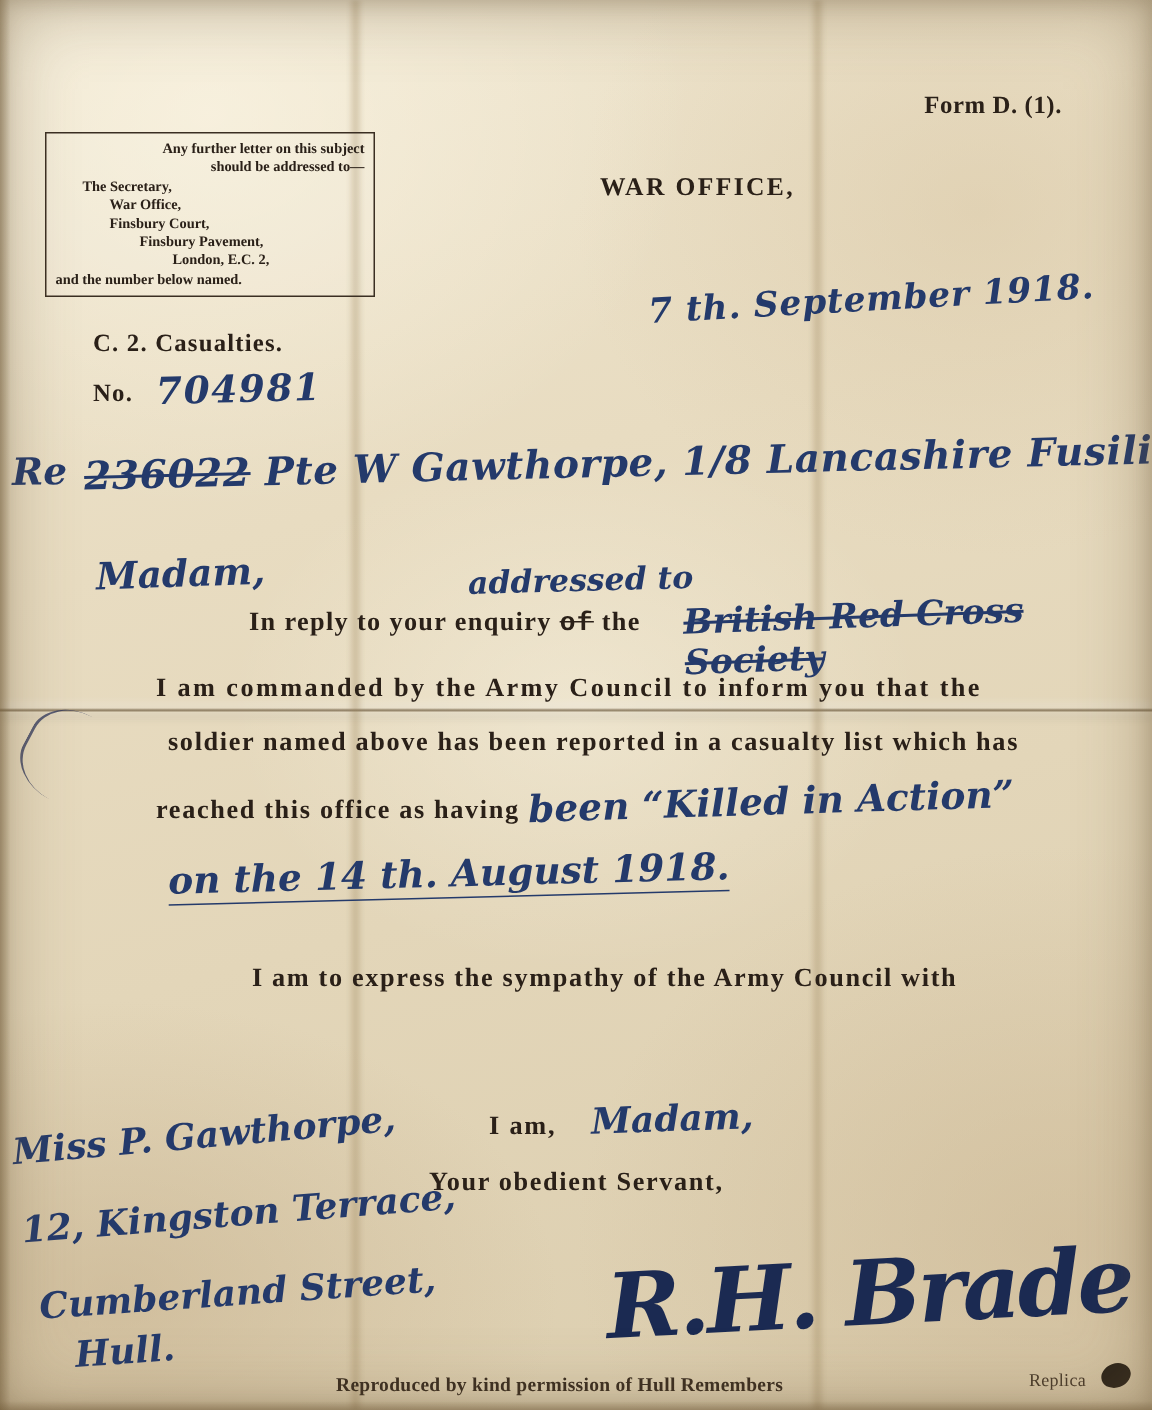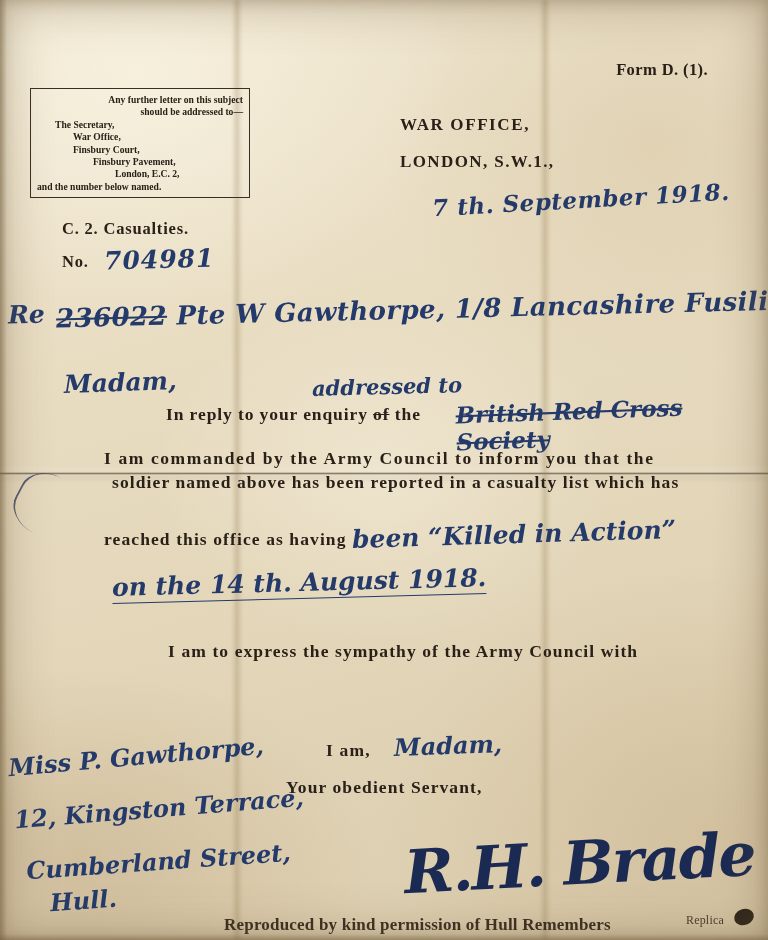--- a/index.html
+++ b/index.html
@@ -196,32 +196,32 @@
   }
 
   .body-line {
     position: absolute;
     font-size: 17.5px;
     font-weight: bold;
     letter-spacing: .9px;
     white-space: nowrap;
   }
   #line-1 { left: 166px; top: 404px; }
-  #line-1 .del { text-decoration: line-through; }
+  #line-1 .del { text-decoration: line-through; font-family: Liberation Mono, monospace; }
   #hw-brcs {
     position: absolute;
     left: 456px;
     top: 396px;
     font-size: 23px;
     transform: rotate(-2deg);
     text-decoration: line-through;
     text-decoration-thickness: 1.6px;
   }
   #line-2 { left: 104px; top: 448px; letter-spacing: 1.6px; }
-  #line-3 { left: 112px; top: 472px; letter-spacing: 1.1px; text-align: right; }
+  #line-3 { left: 112px; top: 484px; letter-spacing: 1.1px; text-align: right; }
   #line-4 { left: 104px; top: 529px; letter-spacing: 1.1px; }
   #hw-killed {
     position: absolute;
     left: 352px;
     top: 520px;
     font-size: 25px;
     transform: rotate(-1.8deg);
   }
   #hw-onthe {
     position: absolute;
@@ -290,21 +290,21 @@
     color: #1b2a52;
     transform: rotate(-3deg);
     letter-spacing: -2px;
     white-space: nowrap;
   }
 
   #credit {
     position: absolute;
     left: 224px;
     top: 915px;
-    font-size: 17px;
+    font-size: 13px;
     font-weight: bold;
     color: #3a2d20;
     letter-spacing: .2px;
   }
   #replica {
     position: absolute;
     right: 44px;
     top: 913px;
     font-size: 12px;
     color: #4a3b2b;
@@ -369,21 +369,20 @@
     <span class="ab-line ab-c">should be addressed to—</span>
     <span class="ab-line ab-i1">The Secretary,</span>
     <span class="ab-line ab-i2">War Office,</span>
     <span class="ab-line ab-i2">Finsbury Court,</span>
     <span class="ab-line ab-i3">Finsbury Pavement,</span>
     <span class="ab-line ab-i4">London, E.C. 2,</span>
     <span class="ab-line">and the number below named.</span>
   </div>
 
   <div id="wo-1">WAR  OFFICE,</div>
-  <div id="wo-2">LONDON,  S.W.1.,</div>
   <div id="hw-date" class="hand">7 th. September 1918.</div>
 
   <div id="c2">C. 2. Casualties.</div>
   <div id="no-label">No.</div>
   <div id="hw-no" class="hand">704981</div>
 
   <div id="re-label" class="hand">Re</div>
   <div id="hw-re" class="hand">
     <span class="strike">236022</span>
     <span>Pte W Gawthorpe, 1/8 Lancashire Fusiliers.</span>

